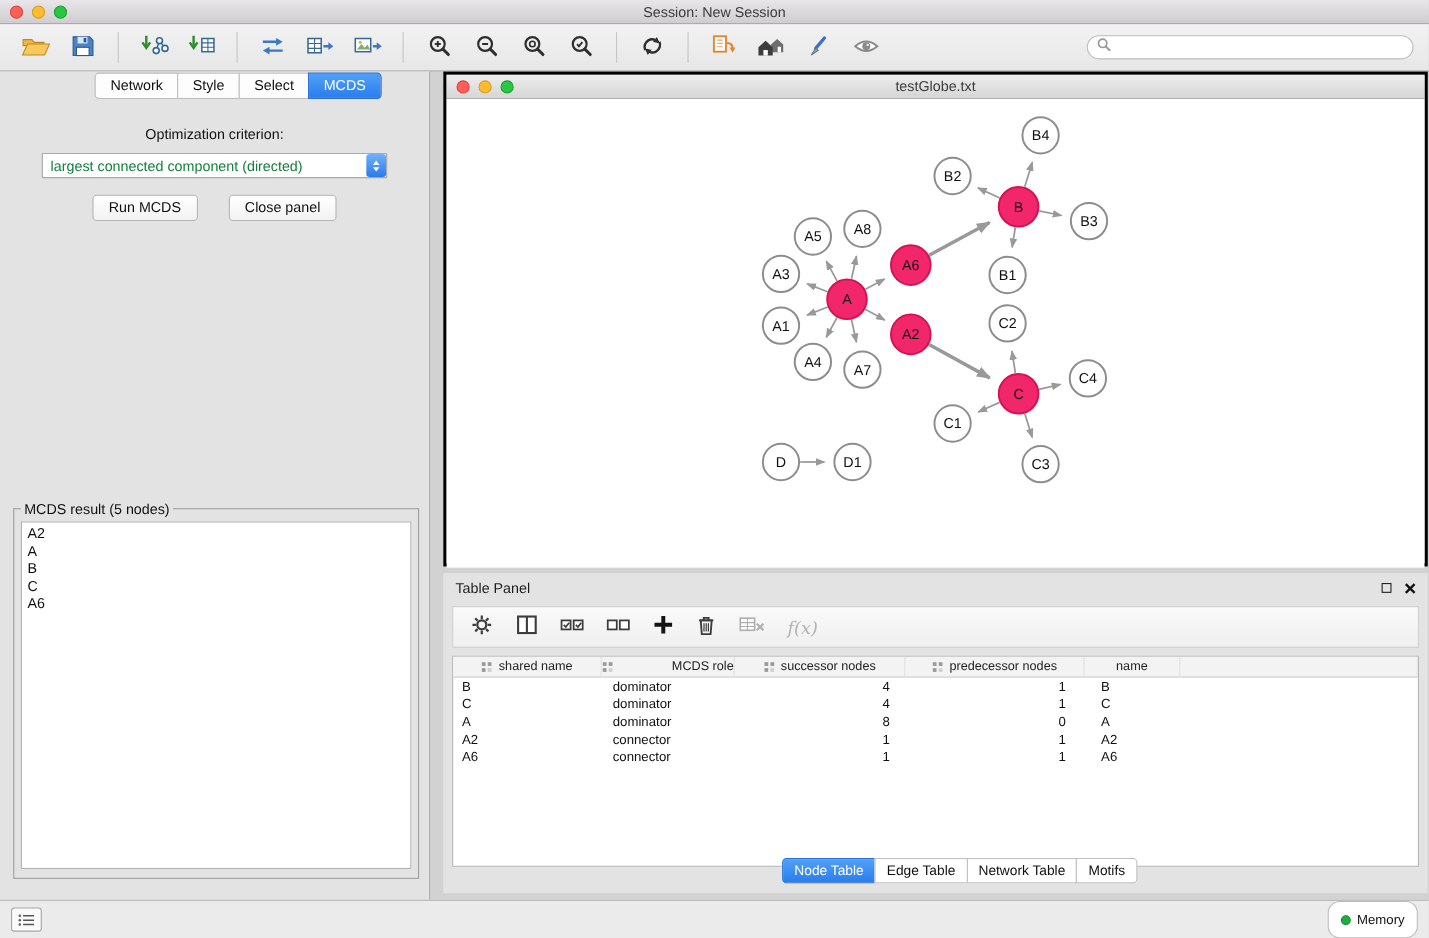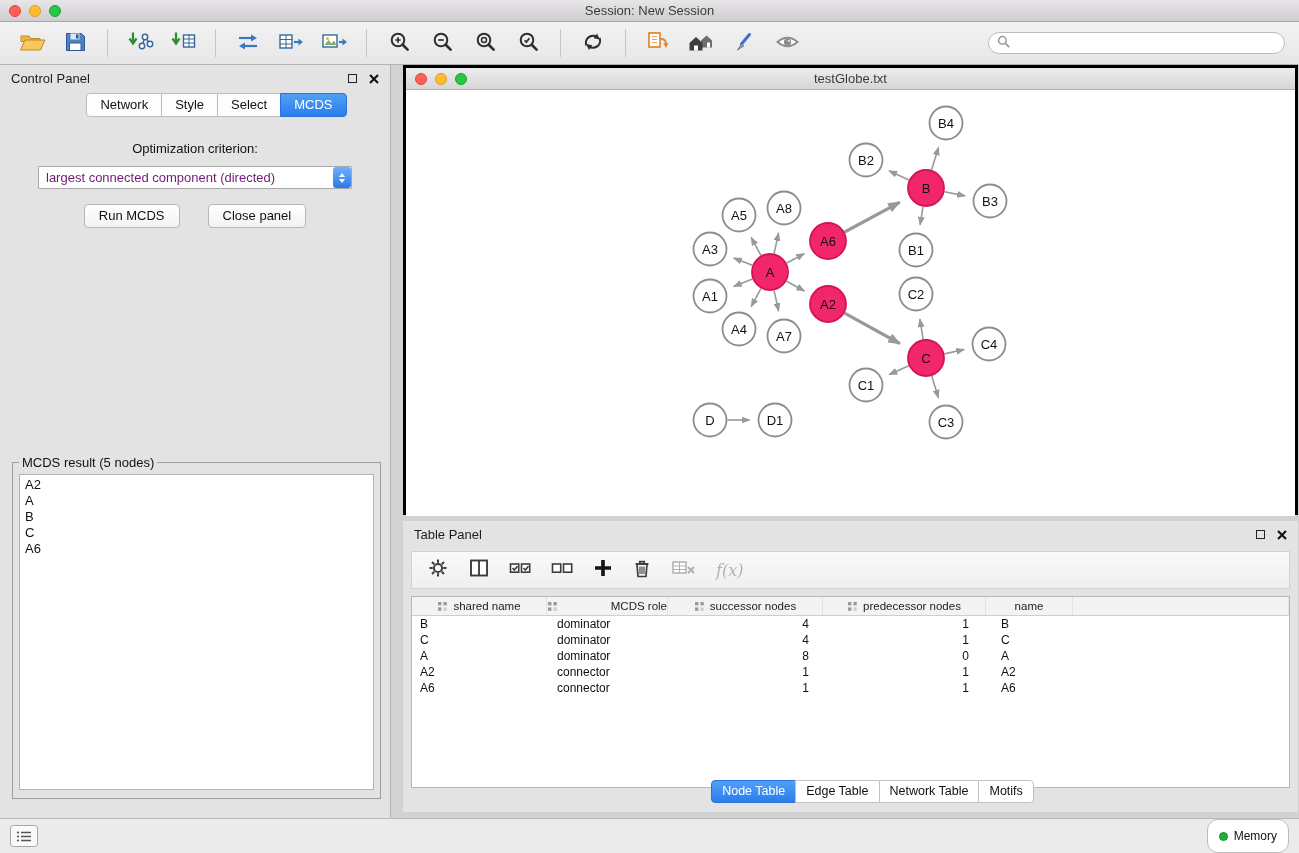--- a/index.html
+++ b/index.html
@@ -39,21 +39,21 @@
   .float-box { width:9px; height:9px; border:1.4px solid #222; display:inline-block; margin-right:12px; }
   .cp-tabs { display:flex; justify-content:center; margin-top:1px;margin-left:43px; }
   .seg-tab { font-size:13px; padding:3px 13px 4px; background:#fdfdfd; border:1px solid #bdbdbd;
     margin-left:-1px; color:#111; }
   .seg-tab.first { border-radius:4px 0 0 4px; margin-left:0; }
   .seg-tab.last { border-radius:0 4px 4px 0; }
   .seg-tab.active { background:linear-gradient(#51a0f6,#2a7ded); border-color:#2a72d8; color:#fff; }
   .opt-label { text-align:center; font-size:13px; margin-top:24px; color:#111; }
   .combo { width:314px; margin:10px auto 0; height:23px; border:1px solid #a9a9a9; background:#fff;
     display:flex; align-items:center; border-radius:1px; }
-  .combo-text { flex:1; font-size:13px; padding-left:7px; white-space:nowrap; overflow:hidden; color:#701a75; }
+  .combo-text { flex:1; font-size:13px; padding-left:7px; white-space:nowrap; overflow:hidden; color:#15803d; }
   .combo-btn { width:18px; height:21px; margin-right:0px; border-radius:3px;
     background:linear-gradient(#6fb1fd,#2c7ae5); display:flex; flex-direction:column;
     align-items:center; justify-content:center; gap:2px; }
   .tri-up { width:0; height:0; border-left:3.5px solid transparent; border-right:3.5px solid transparent; border-bottom:4px solid #fff; }
   .tri-down { width:0; height:0; border-left:3.5px solid transparent; border-right:3.5px solid transparent; border-top:4px solid #fff; }
   .btn-row { display:flex; justify-content:center; gap:28px; margin-top:15px; }
   .mac-btn { font-size:13px; padding:3px 14px 4px; background:linear-gradient(#ffffff,#f2f2f2);
     border:1px solid #b7b7b7; border-radius:4px; color:#111; }
   .result-box { position:absolute; left:12px; right:9px; top:390px; height:344px;
     border:1px solid #9e9e9e; padding:4px 6px 8px; background:transparent; }
@@ -264,30 +264,20 @@
     <div class="search-box">
       <span><svg width="13" height="13" viewBox="0 0 13 13">
             <circle cx="5.4" cy="5.4" r="3.8" fill="none" stroke="#999" stroke-width="1.5"></circle>
             <path d="M8.3 8.3 L11.7 11.7" stroke="#999" stroke-width="1.7" stroke-linecap="round"></path>
           </svg></span>
       <input type="text" placeholder="" style="">
     </div>
   </div>
 
   <div class="control-panel">
-    <div class="panel-header">
-      <span>Control Panel</span>
-      <span class="spacer"></span>
-      <span class="float-box"></span>
-      <span class="close-x">
-          <svg width="10" height="10" viewBox="0 0 10 10">
-            <path d="M1 1 L9 9 M9 1 L1 9" stroke="#111" stroke-width="2.1"></path>
-          </svg>
-        </span>
-    </div>
     <div class="cp-tabs">
       <div class="seg-tab first">Network</div>
       <div class="seg-tab">Style</div>
       <div class="seg-tab">Select</div>
       <div class="seg-tab last active">MCDS</div>
     </div>
 
     <div class="opt-label">Optimization criterion:</div>
 
     <div class="combo">

